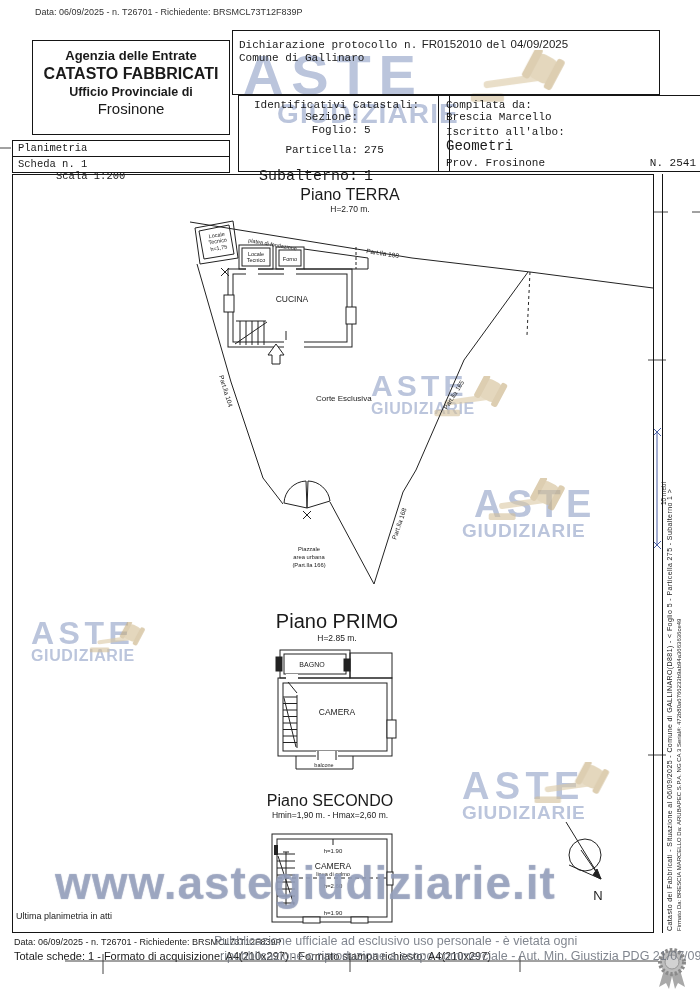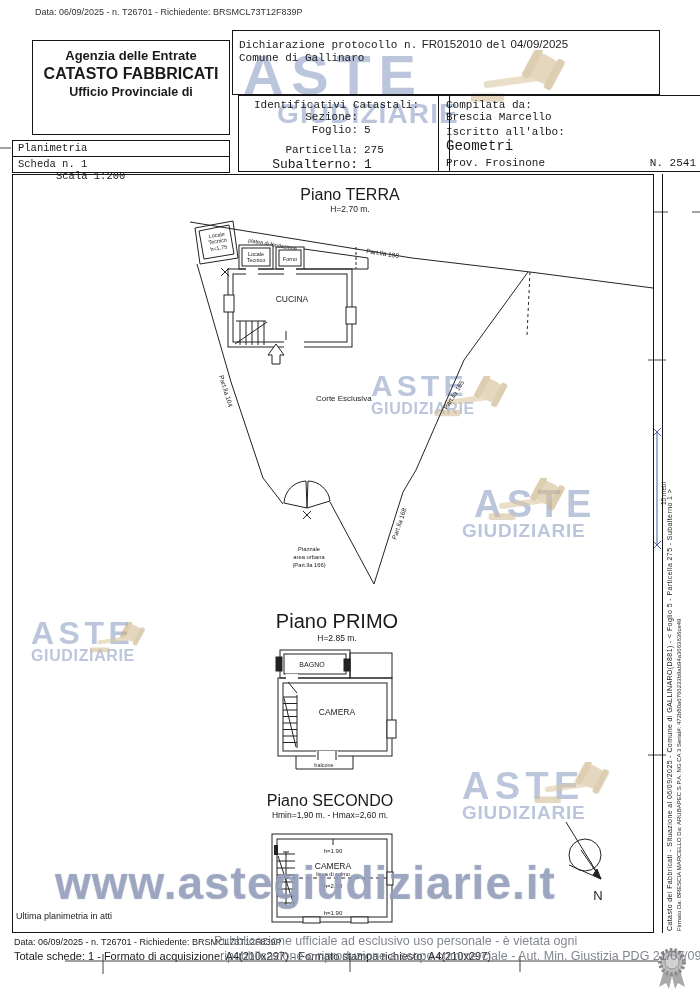--- a/index.html
+++ b/index.html
@@ -49,20 +49,21 @@
     <div class="l2" style="font-size:19px;">GIUDIZIARIE</div>
   </div>
   <div class="wm-url" style="left:55px;top:856px;font-size:46px;">www.astegiudiziarie.it</div>
 
   <div class="abs z3" style="left:35px;top:7px;font-size:9px;color:#333;">Data: 06/09/2025 - n. T26701 - Richiedente: BRSMCL73T12F839P</div>
 
   <div class="box" style="left:32px;top:40px;width:198px;height:95px;text-align:center;padding-top:7px;">
     <div style="font-size:13px;font-weight:bold;">Agenzia delle Entrate</div>
     <div style="font-size:16px;font-weight:bold;margin-top:2px;">CATASTO FABBRICATI</div>
     <div style="font-size:12.5px;font-weight:bold;margin-top:2px;">Ufficio Provinciale di</div>
+    <div style="font-size:15px;margin-top:1px;">Frosinone</div>
   </div>
 
   <div class="box" style="left:12px;top:140px;width:218px;height:33px;">
     <div class="mono" style="font-size:10.5px;padding:1px 0 0 5px;border-bottom:1.4px solid #151515;height:14px;">Planimetria</div>
     <div class="mono" style="font-size:10.5px;padding:1px 0 0 5px;display:flex;flex-direction:column;">
       <span>Scheda n. 1</span>
       <span style="margin-left:38px;">Scala 1:200</span>
     </div>
   </div>
 
@@ -83,21 +84,21 @@
         <span style="margin-left:6px;"></span>
       </div>
     <div class="mono" style="font-size:11px;display:flex;margin-top:1px;">
         <span style="width:104px;text-align:right;">Foglio:</span>
         <span style="margin-left:6px;">5</span>
       </div>
     <div class="mono" style="font-size:11px;display:flex;margin-top:8px;">
         <span style="width:104px;text-align:right;">Particella:</span>
         <span style="margin-left:6px;">275</span>
       </div>
-    <div class="mono" style="font-size:13px;display:flex;margin-top:1px;">
+    <div class="mono" style="font-size:15px;display:flex;margin-top:12px;">
         <span style="width:104px;text-align:right;">Subalterno:</span>
         <span style="margin-left:6px;">1</span>
       </div>
   </div>
 
   <div class="box" style="left:438px;top:95px;width:266px;height:77px;padding:3px 7px;">
     <div class="mono" style="font-size:11px;">Compilata da:</div>
     <div class="mono" style="font-size:11px;">Brescia Marcello</div>
     <div class="mono" style="font-size:11px;margin-top:3px;">Iscritto all'albo:</div>
     <div class="mono" style="font-size:14px;">Geometri</div>

